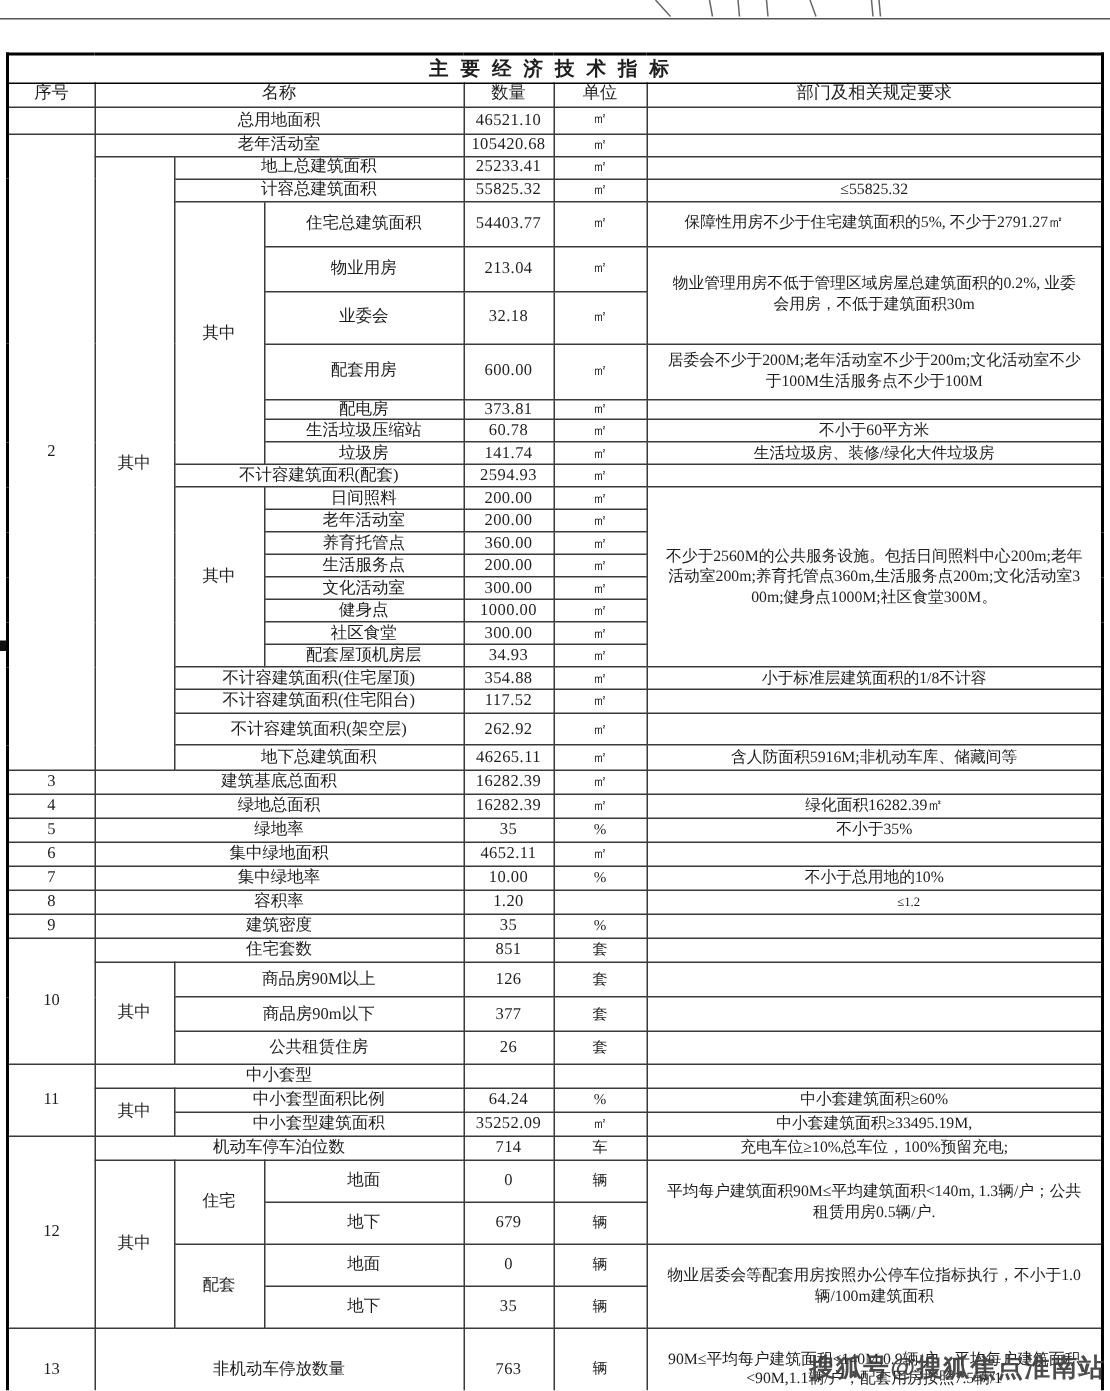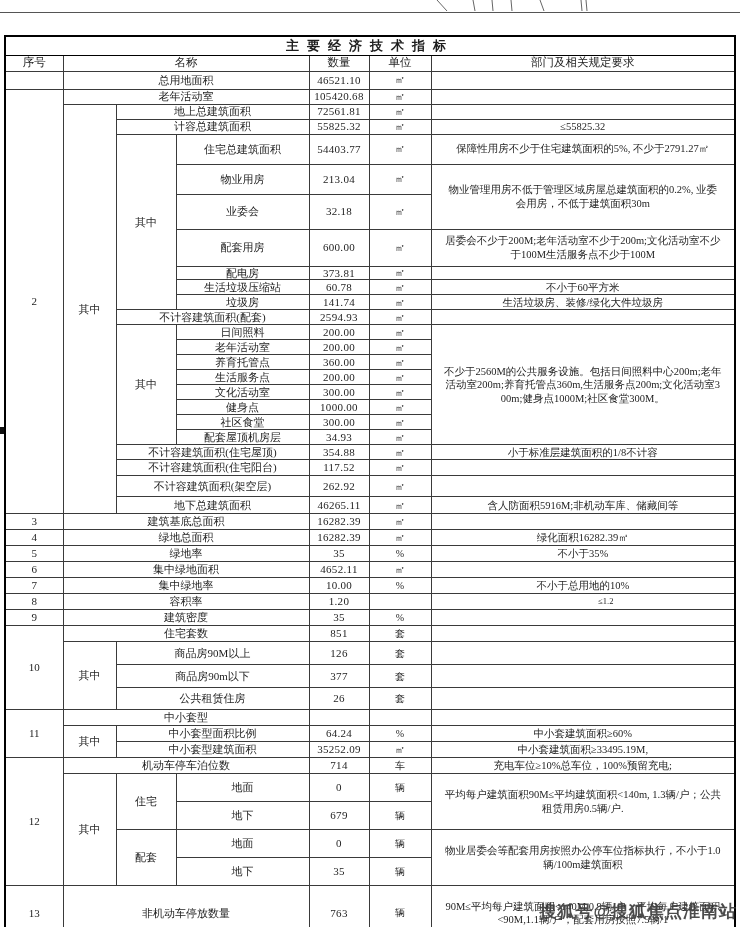--- a/index.html
+++ b/index.html
@@ -70,21 +70,21 @@
     <tr style="height:15px">
           <td rowspan="23">2</td>
           <td colspan="3">老年活动室</td>
           <td class="num">105420.68</td>
           <td class="u">㎡</td>
           <td class="req"></td>
         </tr>
     <tr style="height:15px">
           <td rowspan="22">其中</td>
           <td colspan="2">地上总建筑面积</td>
-          <td class="num">72561.81</td>
+          <td class="num">25233.41</td>
           <td class="u">㎡</td>
           <td class="req"></td>
         </tr>
     <tr style="height:15px">
           <td colspan="2">计容总建筑面积</td>
           <td class="num">55825.32</td>
           <td class="u">㎡</td>
           <td class="req">≤55825.32</td>
         </tr>
     <tr style="height:30px">

